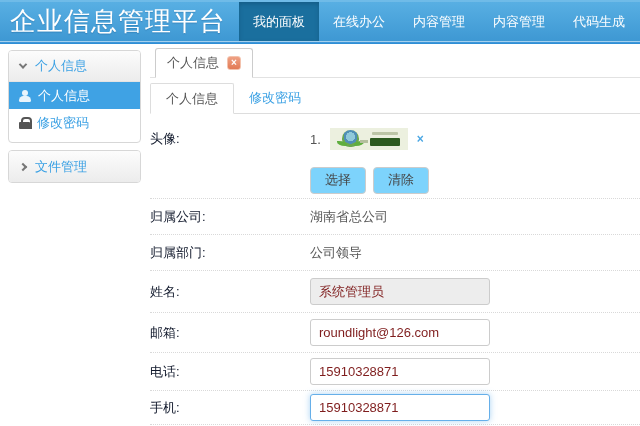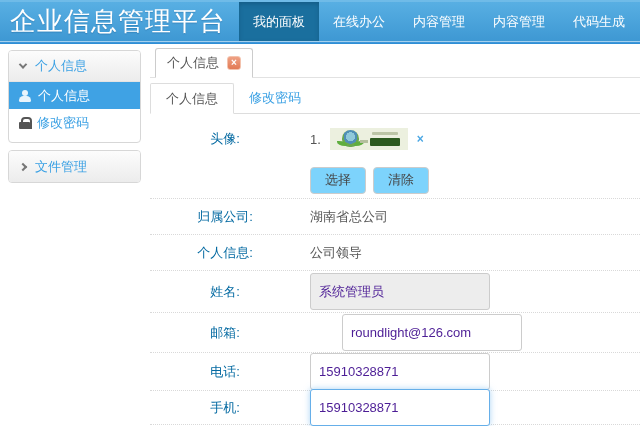--- a/index.html
+++ b/index.html
@@ -50,32 +50,32 @@
     line-height:12px; text-align:center; cursor:pointer; }
   .subtab-strip { height:31px; margin-top:5px; border-bottom:1px solid #ddd; display:flex; align-items:flex-end; }
   .subtab { height:31px; line-height:30px; padding:0 15px; font-size:13px; color:#3ba1e4;
     cursor:pointer; margin-bottom:-1px; }
   .subtab.active { background:#fff; border:1px solid #ddd; border-bottom-color:#fff;
     border-radius:2px 2px 0 0; color:#555; }
 
   
   .form { padding-top:2px; }
   .frow { display:flex; align-items:center; }
-  .flabel { width:160px; text-align:center; padding-right:10px; font-size:13px; color:#0369a1; flex:none; }
+  .flabel { width:160px; text-align:left; padding-right:10px; font-size:13px; color:#0f172a; flex:none; }
   .fvalue { display:flex; align-items:center; font-size:13px; color:#555; }
   .dotted { border-bottom:1px dotted #d9d9d9; }
   .r-avatar { height:46px; }
   .r-btns   { height:37px; }
   .r-36     { height:36px; }
   .r-42     { height:42px; }
-  .r-40     { height:40px;gap:32px; }
+  .r-40     { height:40px; }
   .r-38     { height:38px; }
   .r-34     { height:34px; }
-  .finput { width:180px; height:37px; padding:3px 8px; border:1px solid #ccc; border-radius:3px;
-    font-size:13px; color:#4c1d95; font-family:inherit; background:#fff; outline:none; }
+  .finput { width:180px; height:27px; padding:3px 8px; border:1px solid #ccc; border-radius:3px;
+    font-size:13px; color:#7f1d1d; font-family:inherit; background:#fff; outline:none; }
   .finput.disabled { background:#ededed; }
   .finput.focused { border-color:#66afe9; box-shadow:0 0 6px rgba(102,175,233,.55); }
   .btn { height:27px; padding:0 14px; background:#7dd3fc; border:1px solid #ccc; border-radius:4px;
     color:#444; font-size:13px; font-family:inherit; cursor:pointer; margin-right:7px; }
 
   
   .avatar-index { margin-right:9px; }
   .thumb { width:78px; height:22px; background:#ecf0df; position:relative; display:inline-block; flex:none; }
   .thumb .art { position:absolute; left:12px; top:2px; width:17px; height:17px;
     background:radial-gradient(circle at 50% 40%, #8fc9da 0 34%, #4f8fb5 35% 52%, #6aa84f 53% 100%);
@@ -168,21 +168,21 @@
     </div>
 
     <div class="frow r-36 dotted">
       <label class="flabel">归属公司:</label>
       <div class="fvalue">
         <span>湖南省总公司</span>
       </div>
     </div>
 
     <div class="frow r-36 dotted">
-      <label class="flabel">个人信息:</label>
+      <label class="flabel">归属部门:</label>
       <div class="fvalue">
         <span>公司领导</span>
       </div>
     </div>
 
     <div class="frow r-42 dotted">
       <label class="flabel">姓名:</label>
       <div class="fvalue">
         <input class="finput disabled" readonly="" value="系统管理员" style="">
       </div>

